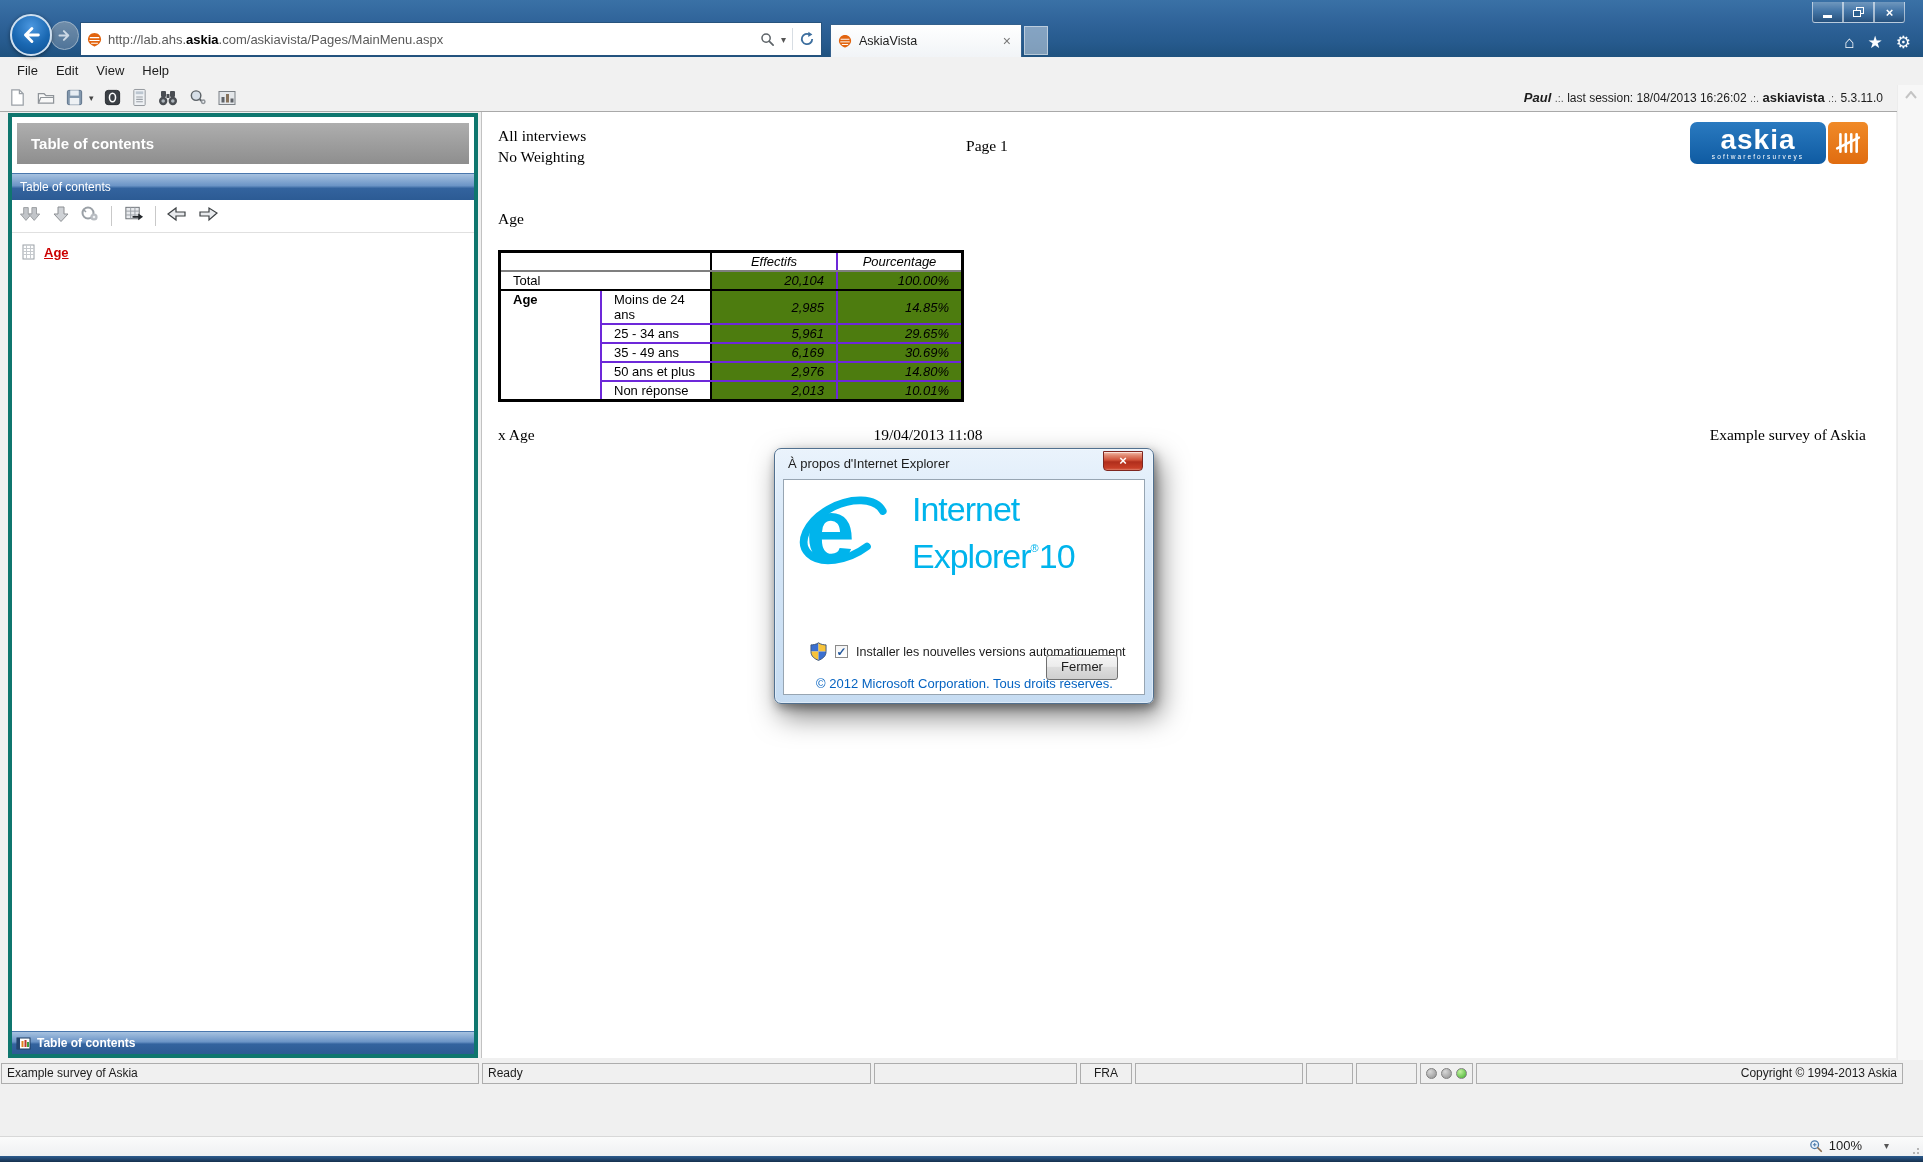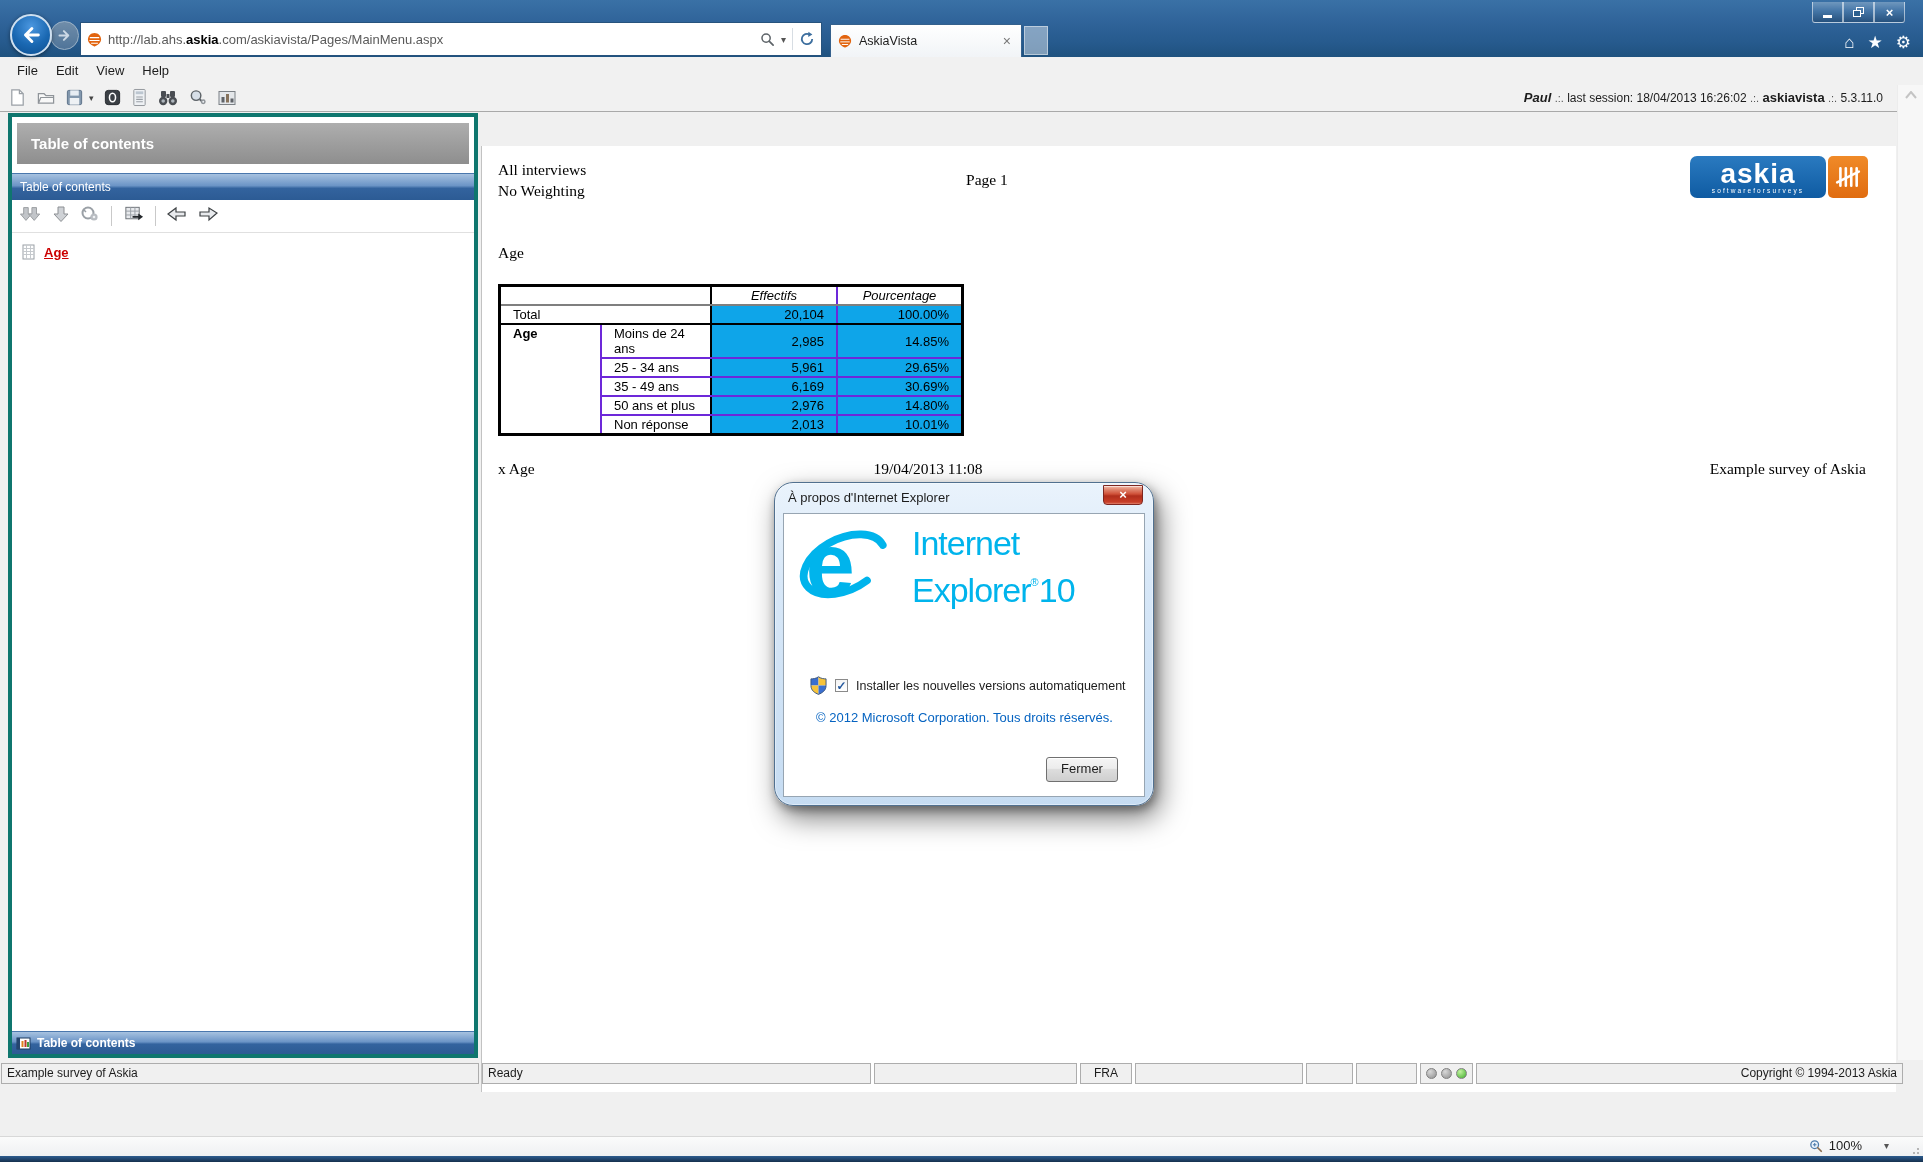--- a/index.html
+++ b/index.html
@@ -108,21 +108,20 @@
     height:22px; display:flex; align-items:center; gap:6px; padding-left:4px;
     background:linear-gradient(180deg,#a7c2e0 0%, #6b94c6 45%, #33639e 55%, #2c5b94 100%);
     border-top:1px solid #4a77ad; color:#fff; font-size:12px; font-weight:bold;
   }
 
   
   .content {
     position:absolute; left:481px; top:112px; width:1415px; height:946px;
     background:#fff; border-left:1px solid #c2c2c2; box-sizing:border-box;
     font-family:"Liberation Serif", serif;
-    margin-top:34px;
   }
   .doc-topleft { position:absolute; left:16px; top:13px; font-size:15.5px; line-height:21px; color:#000; }
   .doc-page { position:absolute; left:455px; top:25px; width:100px; text-align:center; font-size:15.5px; color:#000; }
   .doc-section { position:absolute; left:16px; top:98px; font-size:15.5px; color:#000; }
   .doc-foot-left  { position:absolute; left:16px; top:314px; font-size:15.5px; color:#000; }
   .doc-foot-center{ position:absolute; left:356px; top:314px; width:180px; text-align:center; font-size:15.5px; color:#000; }
   .doc-foot-right { position:absolute; right:30px; top:314px; font-size:15.5px; color:#000; }
 
   .askia-logo { position:absolute; right:28px; top:10px; display:flex; gap:2px; font-family:"Liberation Sans",sans-serif; }
   .askia-blue {
@@ -135,32 +134,32 @@
     width:40px; height:42px; background:linear-gradient(#f08a28,#e06c10); border-radius:5px;
     display:flex; align-items:center; justify-content:center;
   }
 
   
   .report-table { position:absolute; left:16px; top:138px; border-collapse:collapse; font-family:"Liberation Sans",sans-serif; font-size:13px; color:#000; }
   .report-table td { border:2px solid #6d28d9; padding:1px 12px; background:#fff; }
   .report-table { border:3px solid #000; }
   .report-table td.hdr { font-style:italic; text-align:center; border-bottom:2px solid #7f7f7f; }
   .report-table td.hdr0 { border-bottom:2px solid #7f7f7f; border-right:2px solid #000; }
-  .report-table td.val { background:#0ea5e9; text-align:right; }
+  .report-table td.val { background:#4d7c0f; text-align:right;font-style:italic; }
   .report-table td.pct { border-left:1px dashed #444; }
   .report-table td.totlbl { border-bottom:2px solid #000; border-right:2px solid #000; }
   .report-table td.totval { border-bottom:2px solid #000; }
   .report-table td.grp { font-weight:bold; vertical-align:top; }
   .report-table td.lbl { border-right:2px solid #000; }
   .c1 { width:75px; } .c2 { width:84px; } .c3 { width:100px; } .c4 { width:99px; }
 
   
   .about-dialog {
-    position:absolute; left:292px; top:336px; width:380px; height:324px; box-sizing:border-box;
-    border:1px solid #51708f; border-radius:19px;
+    position:absolute; left:292px; top:336px; width:380px; height:256px; box-sizing:border-box;
+    border:1px solid #51708f; border-radius:7px;
     background:linear-gradient(180deg,#eaf3fc 0%, #d8e8f8 30%, #c6dcf2 100%);
     box-shadow:inset 0 0 0 1px rgba(255,255,255,.4), 6px 12px 28px rgba(0,0,0,.5), 2px 4px 10px rgba(0,0,0,.35);
     font-family:"Liberation Sans",sans-serif;
   }
   .dlg-title { position:absolute; left:13px; top:7px; font-size:13px; color:#1c1c1c; }
   .dlg-close {
     position:absolute; right:10px; top:2px; width:40px; height:20px; box-sizing:border-box;
     border:1px solid #7e2620; border-radius:0 0 4px 4px;
     background:linear-gradient(180deg,#f5bfae 0%, #e18a73 18%, #cf5038 45%, #b02e1c 55%, #c93f28 90%, #e0826d 100%);
     color:#fff; font-weight:bold; font-size:13px; text-align:center; line-height:17px;

